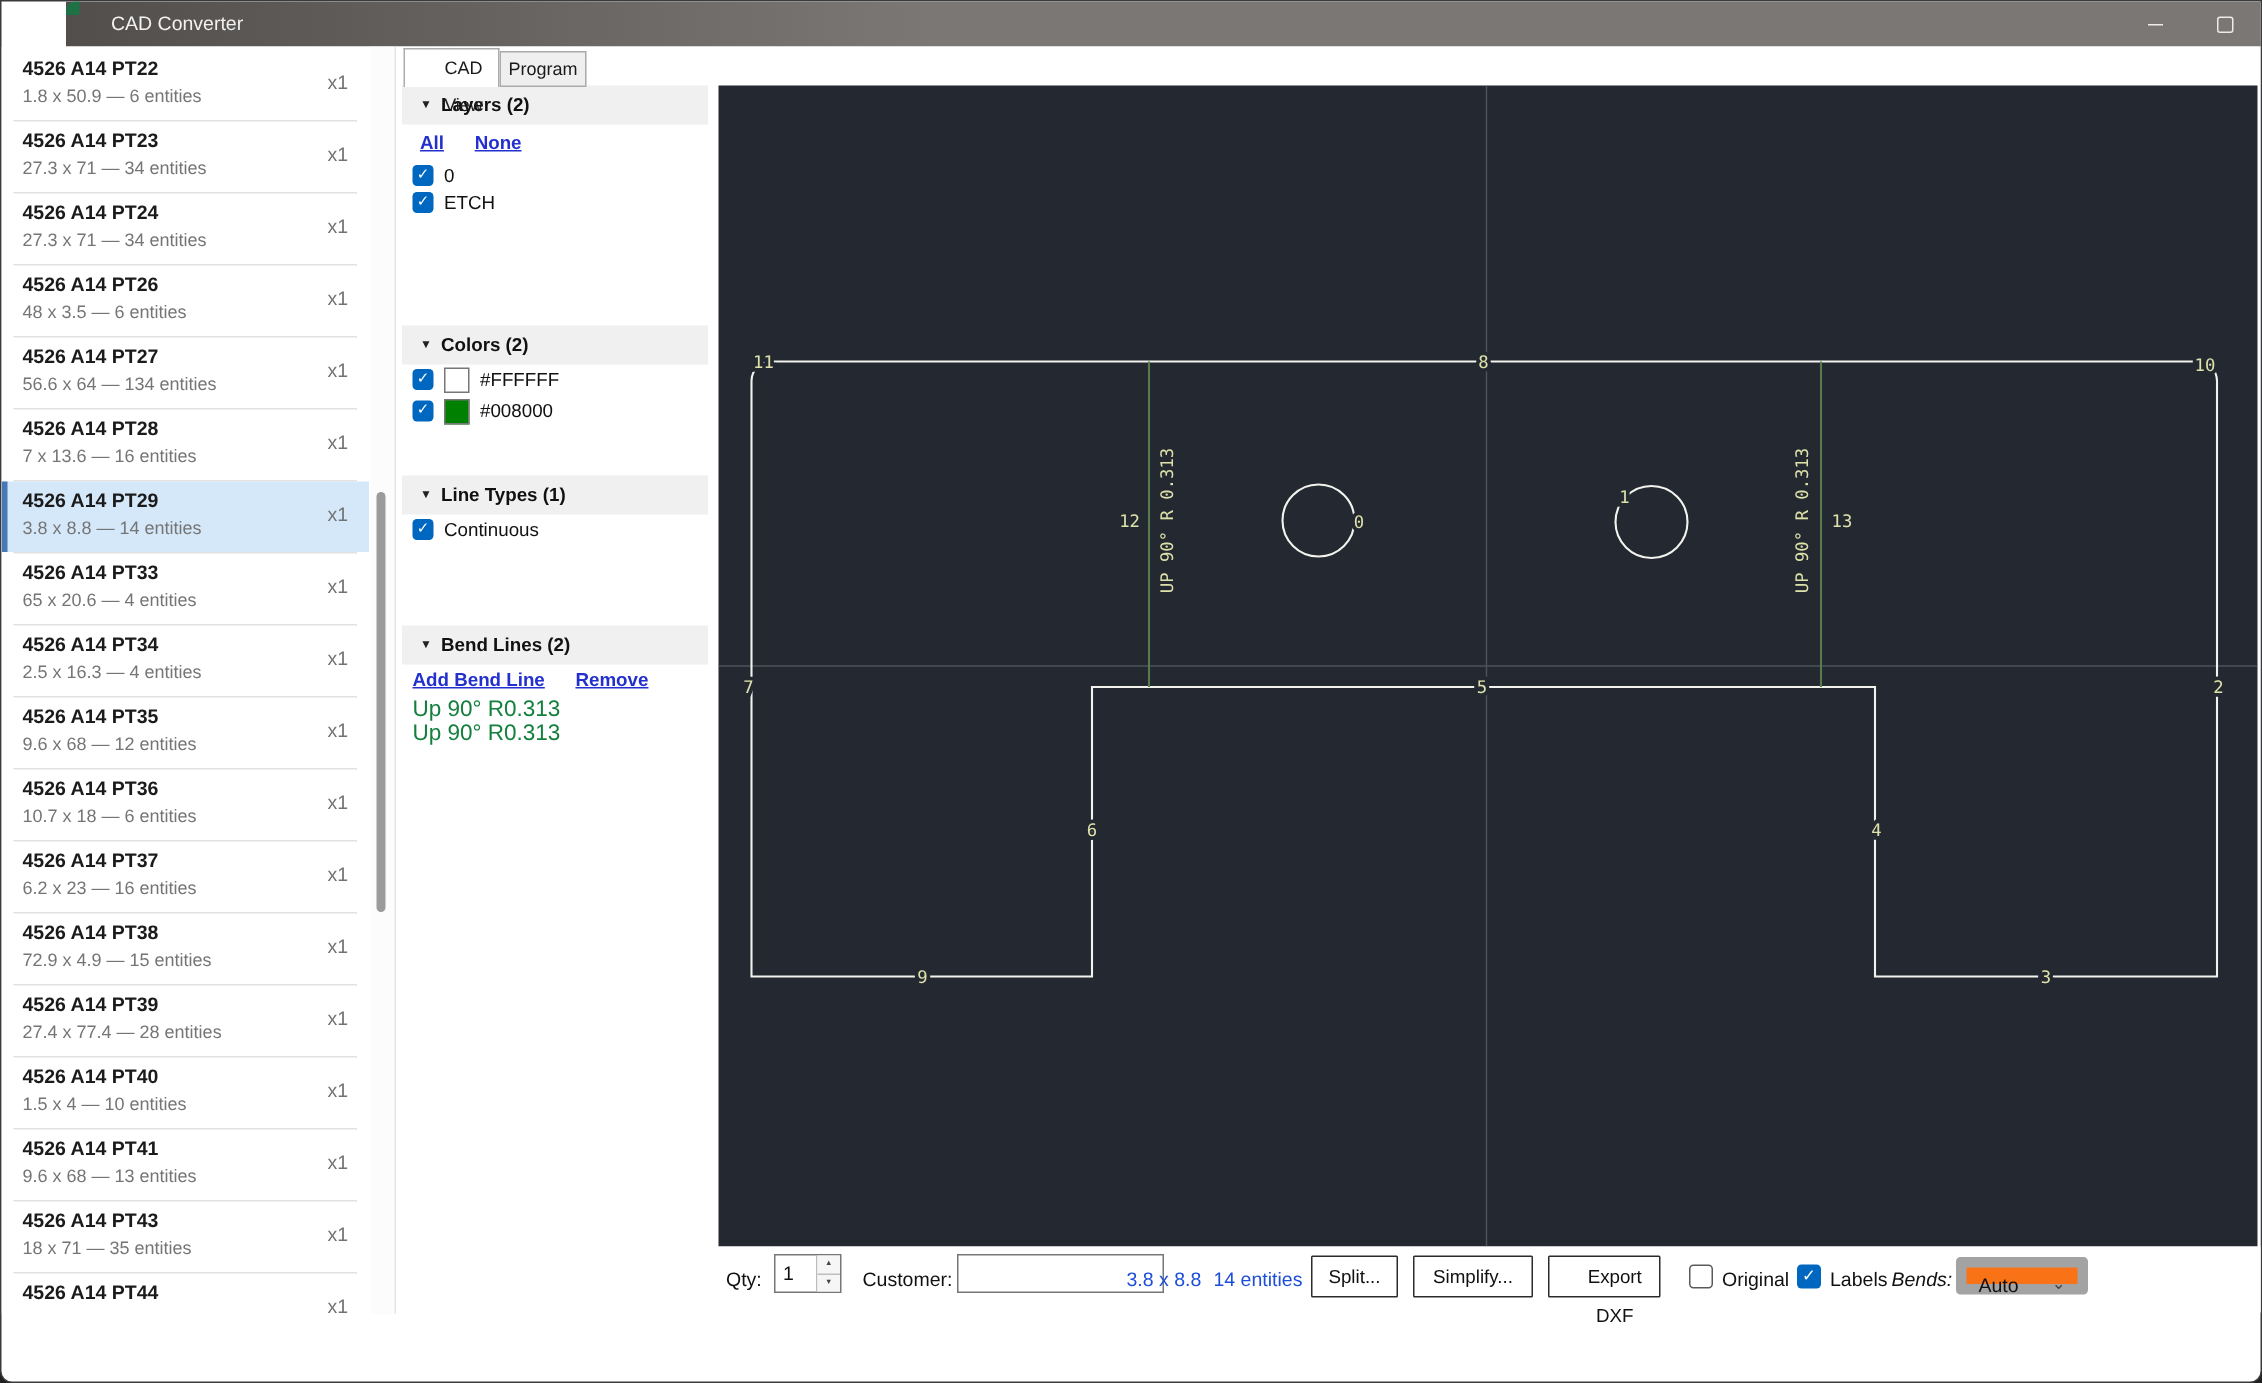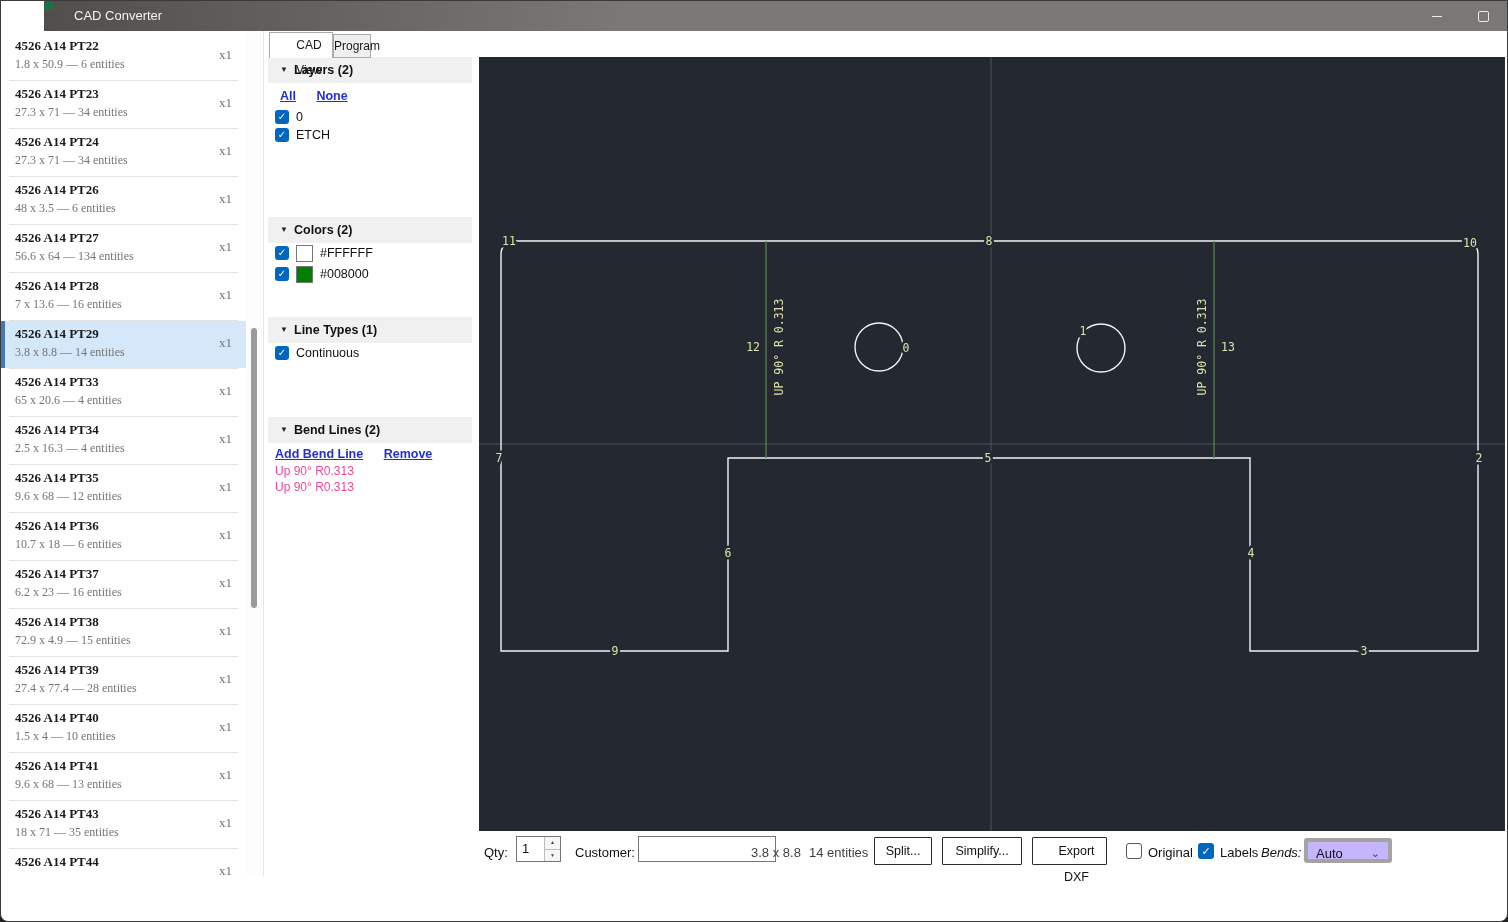--- a/index.html
+++ b/index.html
@@ -11,66 +11,66 @@
   .green-corner{position:absolute;left:0;top:0;width:9px;height:9px;background:#1e7145;border-top-left-radius:6px;}
   .win-title{position:absolute;left:30px;top:0;line-height:30px;font-size:13px;color:#f2f2f2;}
   .win-controls{position:absolute;right:0;top:0;height:30px;display:flex;}
   .win-btn{width:46px;height:30px;display:flex;align-items:center;justify-content:center;color:#ececec;}
   .ic-min{width:10px;height:1px;background:#ececec;}
   .ic-max{width:9px;height:9px;border:1px solid #ececec;border-radius:2px;}
   .ic-close{font-size:13px;line-height:13px;}
   
   .parts-panel{position:absolute;left:0;top:30px;width:262px;height:845px;background:#fff;overflow:hidden;}
   .parts-list{position:absolute;left:0;top:2px;width:245px;}
-  .part-item{position:relative;height:47px;font-family:Liberation Serif, serif;}
+  .part-item{position:relative;height:47px;}
   .part-item.selected{background:#d5e8fa;}
   .part-item.selected::before{content:"";position:absolute;left:0;top:0;width:4px;height:100%;background:#4679b4;}
   .part-title{position:absolute;left:14px;top:5px;font-size:13px;font-weight:bold;color:#1b1b1b;}
   .part-sub{position:absolute;left:14px;top:24px;font-size:12px;color:#757575;}
   .part-qty{position:absolute;right:14px;top:14px;font-size:13px;color:#737373;}
   .part-divider{height:1px;margin:0 8px;background:#e2e2e2;}
   .list-scrollbar{position:absolute;left:246px;top:0;width:15px;height:845px;background:#fcfcfc;}
   .list-thumb{position:absolute;left:4px;top:297px;width:6px;height:280px;background:#9b9b9b;border-radius:3px;}
   
   .side-panel{position:absolute;left:262px;top:30px;width:216px;height:845px;background:#fff;border-left:1px solid #e4e4e4;box-sizing:border-box;}
   .tab{position:absolute;box-sizing:border-box;font-size:12px;color:#1a1a1a;text-align:center;}
   .tab.active{left:5px;top:1px;width:64px;height:26px;background:#fff;border:1px solid #ababab;border-bottom:none;line-height:25px;z-index:2;padding-left:16px;}
-  .tab.inactive{left:69px;top:3px;width:38px;height:24px;background:#efefef;border:1px solid #ababab;line-height:22px;z-index:1;}
+  .tab.inactive{left:69px;top:3px;width:58px;height:24px;background:#efefef;border:1px solid #ababab;line-height:22px;z-index:1;}
   .sec-header{position:absolute;left:4px;width:204px;height:26px;background:#f0f0f0;box-sizing:border-box;
               font-size:12.5px;font-weight:bold;color:#111;line-height:26px;padding-left:26px;}
   .sec-tri{position:absolute;left:12px;top:0;font-size:8px;color:#222;}
   .link{font-size:12.5px;color:#2330cf;text-decoration:underline;font-weight:bold;}
   .rowline{position:absolute;left:11px;height:18px;display:flex;align-items:center;font-size:12.5px;color:#111;}
   .cb{display:inline-block;width:14px;height:14px;border-radius:3px;box-sizing:border-box;flex:none;}
   .cb.on{background:#0067c0;color:#fff;font-size:10px;line-height:14px;text-align:center;}
   .cb.on::after{content:"✓";}
   .cb-label{margin-left:7px;}
   .swatch{display:inline-block;width:17px;height:17px;box-sizing:border-box;border:1px solid #777;margin-left:7px;flex:none;}
-  .bend-item{position:absolute;left:11px;height:16px;font-size:12px;color:#ec4899;}
+  .bend-item{position:absolute;left:11px;height:16px;font-size:15px;color:#15803d;}
   
   .main-bg{position:absolute;left:478px;top:30px;width:1030px;height:844px;background:#fff;}
   .cad-canvas{position:absolute;left:478px;top:56px;width:1026px;height:774px;background:#232831;}
   
   .controlbar{position:absolute;left:478px;top:830px;width:1030px;height:44px;background:#fff;font-size:13px;color:#111;}
   .clabel{position:absolute;top:14px;}
-  .ginfo{position:absolute;top:14px;color:#404040;}
+  .ginfo{position:absolute;top:14px;color:#1d4ed8;}
   .spin{position:absolute;left:37px;top:5px;width:45px;height:26px;border:1px solid #767676;box-sizing:border-box;background:#fff;}
   .spin-val{position:absolute;left:5px;top:4px;font-size:13px;}
   .spin-btns{position:absolute;right:0;top:0;width:15px;height:100%;border-left:1px solid #bdbdbd;display:flex;flex-direction:column;}
   .spin-b{flex:1;font-size:5px;line-height:11px;text-align:center;color:#444;background:#f6f6f6;}
   .spin-b + .spin-b{border-top:1px solid #bdbdbd;}
   .tinput{position:absolute;left:159px;top:5px;width:138px;height:26px;border:1px solid #767676;box-sizing:border-box;background:#fff;}
   .btn{position:absolute;top:6px;height:28px;background:#fff;border:1px solid #2b2b2b;box-sizing:border-box;
        font-size:12.5px;color:#111;text-align:center;line-height:26px;border-radius:1px;}
   .cb16{position:absolute;top:12px;width:16px;height:16px;border-radius:3px;box-sizing:border-box;}
   .cb16.on{background:#0067c0;color:#fff;font-size:11px;line-height:16px;text-align:center;}
   .cb16.on::after{content:"✓";}
   .cb16.off{background:#fff;border:1px solid #5a5a5a;}
-  .dd{position:absolute;left:825px;top:7px;width:88px;height:25px;border:4px solid #a3a3a3;border-radius:3px;
-      box-sizing:border-box;background:#c4b5fd;font-size:13px;line-height:23px;padding-left:8px;}
+  .dd{position:absolute;left:825px;top:7px;width:88px;height:25px;border:7px solid #a3a3a3;border-radius:3px;
+      box-sizing:border-box;background:#f97316;font-size:13px;line-height:23px;padding-left:8px;}
   .dd-chev{position:absolute;right:8px;top:0;color:#444;font-size:11px;}
   
   .footer{position:absolute;left:0;top:874px;width:1508px;height:47px;background:#f0f0f0;border-top:1px solid #dedede;}
   .fbtn{position:absolute;top:8px;width:87px;height:27px;background:#fff;border:1px solid #2b2b2b;box-sizing:border-box;
         font-size:13px;text-align:center;line-height:25px;border-radius:2px;color:#111;}
 </style>
 </head>
 <body>
 
 <div class="window">

